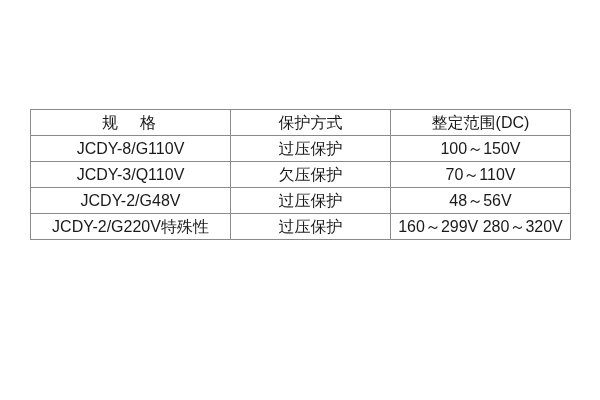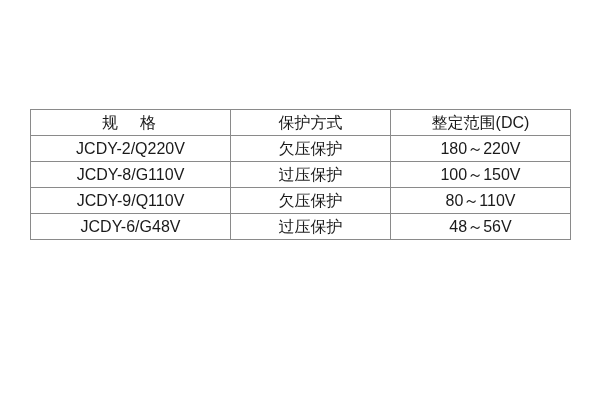--- a/index.html
+++ b/index.html
@@ -65,35 +65,35 @@
       </colgroup>
       <thead>
         <tr>
           <td class="hdr-spaced">规　格</td>
           <td>保护方式</td>
           <td>整定范围(DC)</td>
         </tr>
       </thead>
       <tbody>
         <tr>
-          <td>JCDY-2/Q220V</td>
-          <td>欠压保护</td>
-          <td>180～220V</td>
-        </tr>
-        <tr>
           <td>JCDY-8/G110V</td>
           <td>过压保护</td>
           <td>100～150V</td>
         </tr>
         <tr>
-          <td>JCDY-9/Q110V</td>
+          <td>JCDY-3/Q110V</td>
           <td>欠压保护</td>
-          <td>80～110V</td>
+          <td>70～110V</td>
         </tr>
         <tr>
-          <td>JCDY-6/G48V</td>
+          <td>JCDY-2/G48V</td>
           <td>过压保护</td>
           <td>48～56V</td>
+        </tr>
+        <tr>
+          <td>JCDY-2/G220V特殊性</td>
+          <td>过压保护</td>
+          <td>160～299V  280～320V</td>
         </tr>
       </tbody>
     </table>
   </div>
 </div>
 
 </body></html>

